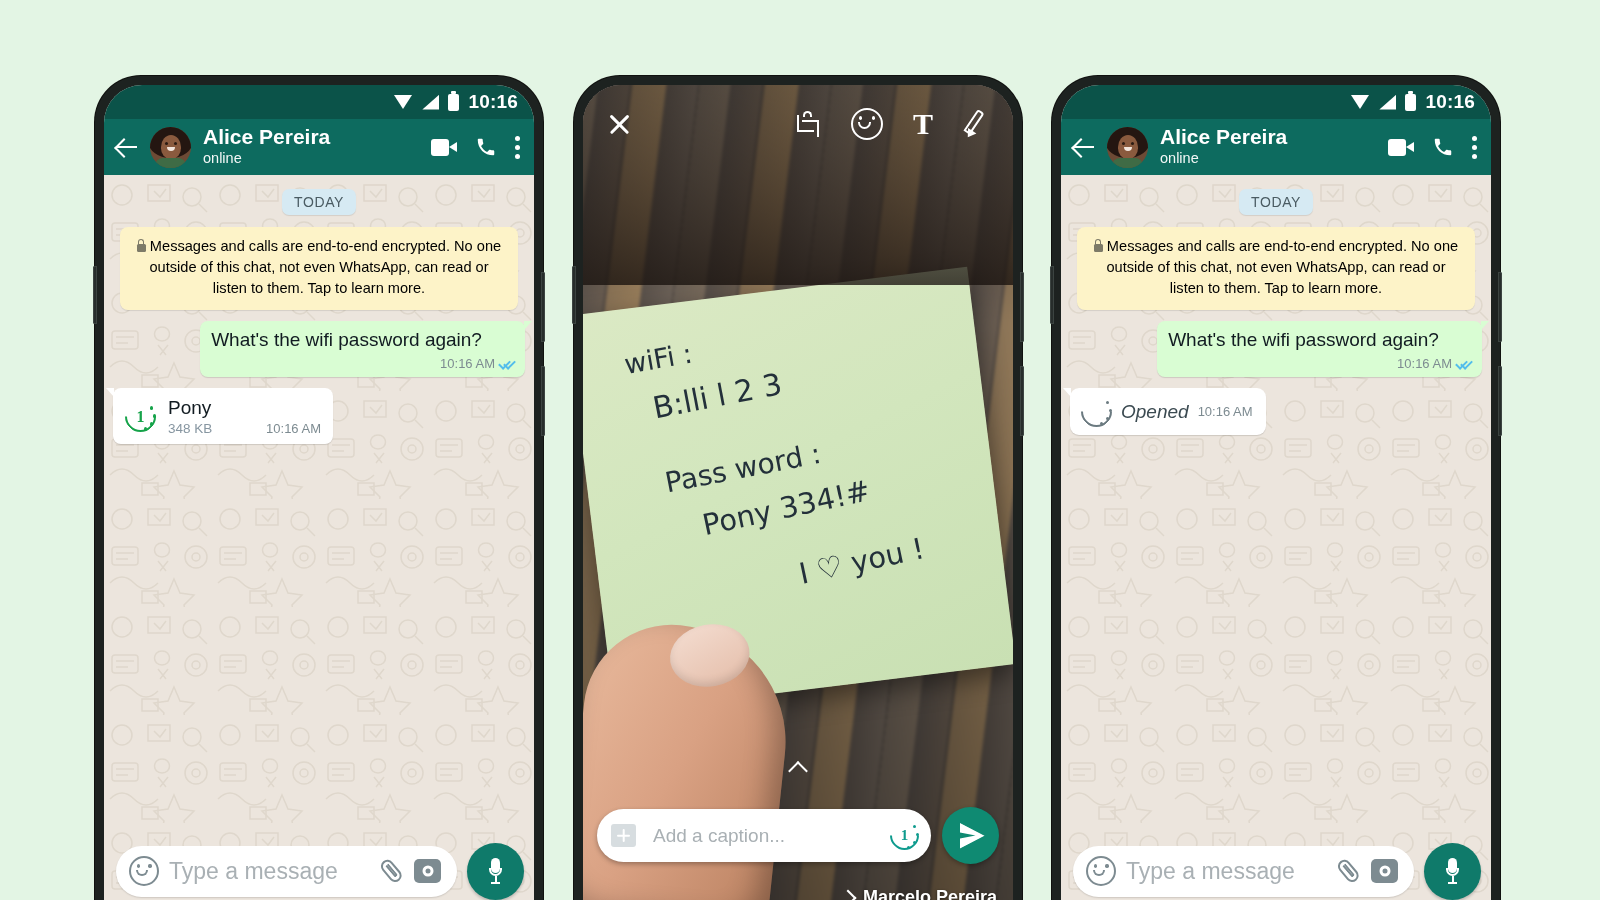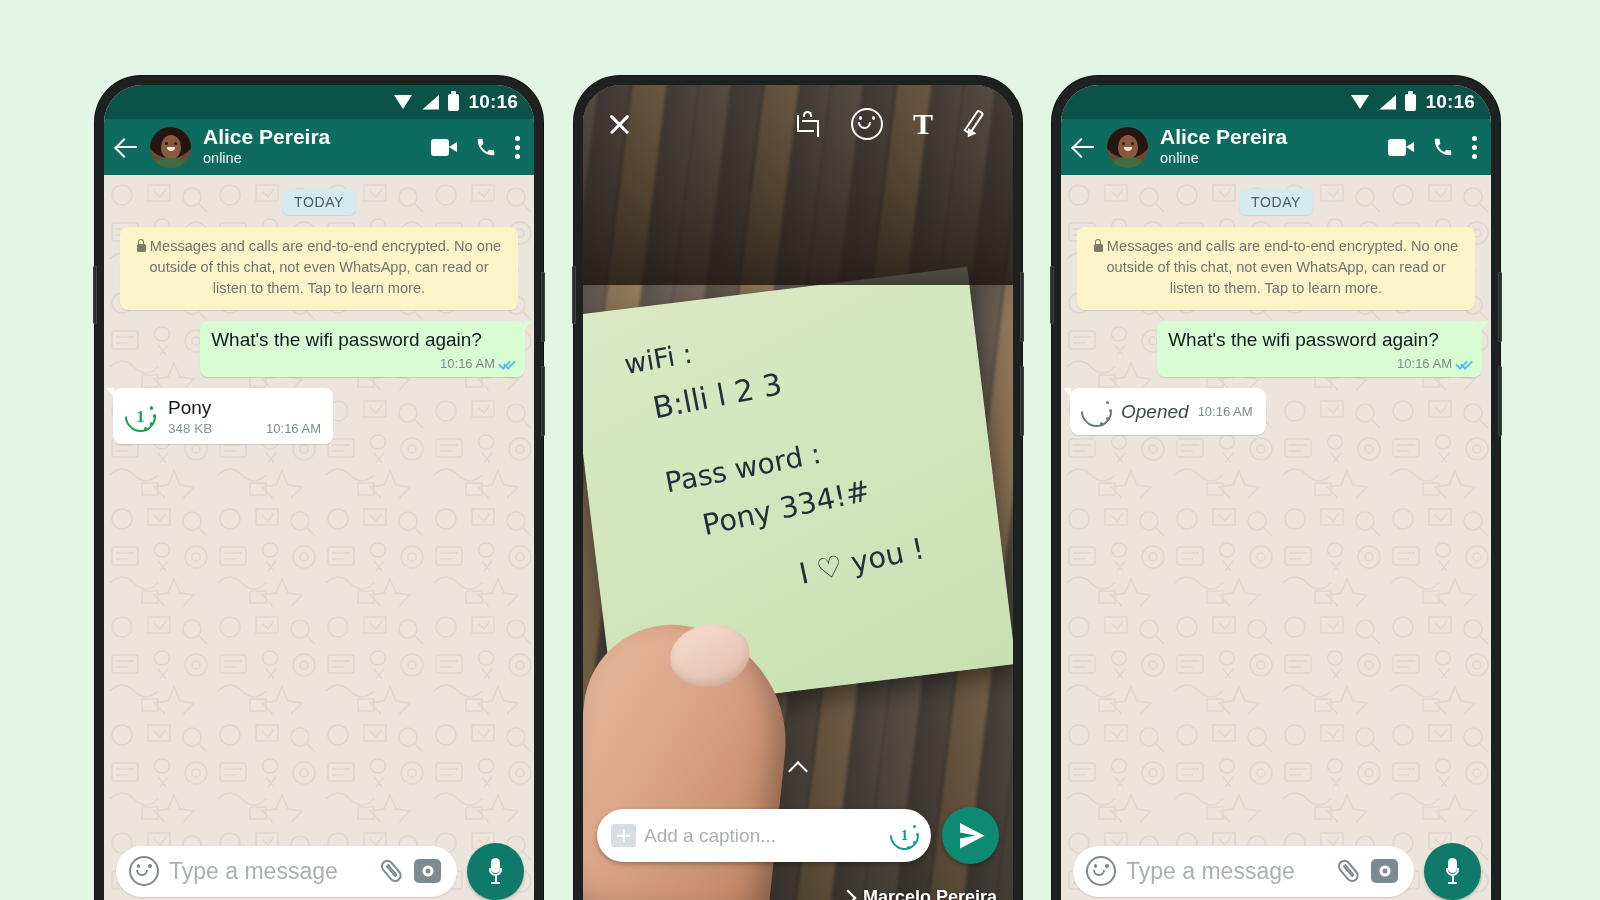--- a/index.html
+++ b/index.html
@@ -85,21 +85,21 @@
     position:absolute;top:90px;left:0;right:0;bottom:0;
     background:#ece5dd;overflow:hidden;
   }
   .doodle{position:absolute;inset:0;opacity:.5;}
   .daychip{
     margin:14px auto 0;width:max-content;background:#d6eaf3;color:#4a5b62;
     font-size:14px;letter-spacing:.6px;padding:5px 12px;border-radius:7px;
     box-shadow:0 1px 1px rgba(0,0,0,.10);position:relative;
   }
   .enc{
-    position:relative;margin:12px 16px 0;background:#fdf3c8;color:#737373;
+    position:relative;margin:12px 16px 0;background:#fdf3c8;color:#000000;
     border-radius:8px;padding:9px 14px 11px;font-size:14.6px;line-height:1.45;
     text-align:center;box-shadow:0 1px 1px rgba(0,0,0,.10);
   }
   .lock{display:inline-block;width:9px;height:8px;background:#7d7a68;border-radius:1.5px;
     position:relative;margin-right:4px;top:1px;}
   .lock:before{content:"";position:absolute;left:1.5px;top:-5px;width:6px;height:6px;
     border:1.6px solid #7d7a68;border-bottom:none;border-radius:3px 3px 0 0;box-sizing:border-box;}
 
   .row{display:flex;padding:0 9px;margin-top:11px;position:relative;}
   .row.out{justify-content:flex-end;}
@@ -247,21 +247,21 @@
   .chev-up:before{content:"";position:absolute;left:3px;top:3px;width:12px;height:12px;
     border-left:2.6px solid #fff;border-top:2.6px solid #fff;transform:rotate(45deg);}
   .filters .lbl{color:#fff;font-size:19px;text-shadow:0 1px 3px rgba(0,0,0,.6);}
 
   .capbar{
     position:absolute;left:0;right:0;bottom:52px;display:flex;align-items:center;gap:11px;
     padding:0 14px;box-sizing:border-box;z-index:10;
   }
   .cappill{
     flex:1;height:53px;background:#fff;border-radius:27px;display:flex;align-items:center;
-    gap:8px;padding:0 12px 0 14px;box-sizing:border-box;box-shadow:0 2px 5px rgba(0,0,0,.3);
+    gap:17px;padding:0 12px 0 14px;box-sizing:border-box;box-shadow:0 2px 5px rgba(0,0,0,.3);
   }
   .ic-addphoto{width:25px;height:23px;border-radius:3px;background:#d7dde0;position:relative;flex:none;cursor:pointer;}
   .ic-addphoto:before,.ic-addphoto:after{content:"";position:absolute;background:#fff;}
   .ic-addphoto:before{left:50%;top:5px;transform:translateX(-50%);width:2.6px;height:13px;border-radius:1px;}
   .ic-addphoto:after{left:6px;top:50%;transform:translateY(-50%);width:13px;height:2.6px;border-radius:1px;}
   .capph{flex:1;font-size:19px;color:#a9b0b4;}
   .vo.teal{width:29px;height:29px;cursor:pointer;}
   .vo.teal .arc{border-color:#0f9b8e;border-right-color:transparent;border-top-color:transparent;}
   .vo.teal .dot{background:#0f9b8e;}
   .vo.teal .num{color:#0f9b8e;font-size:15px;}

